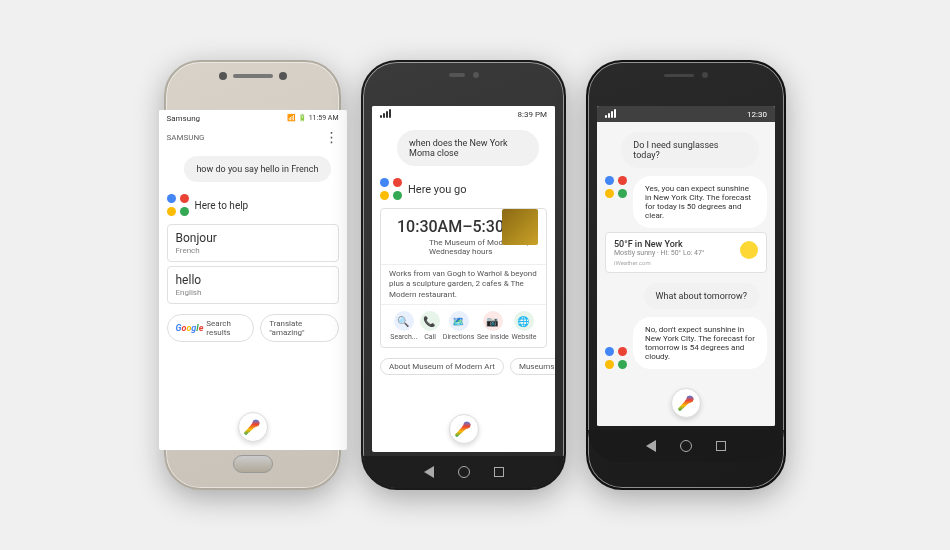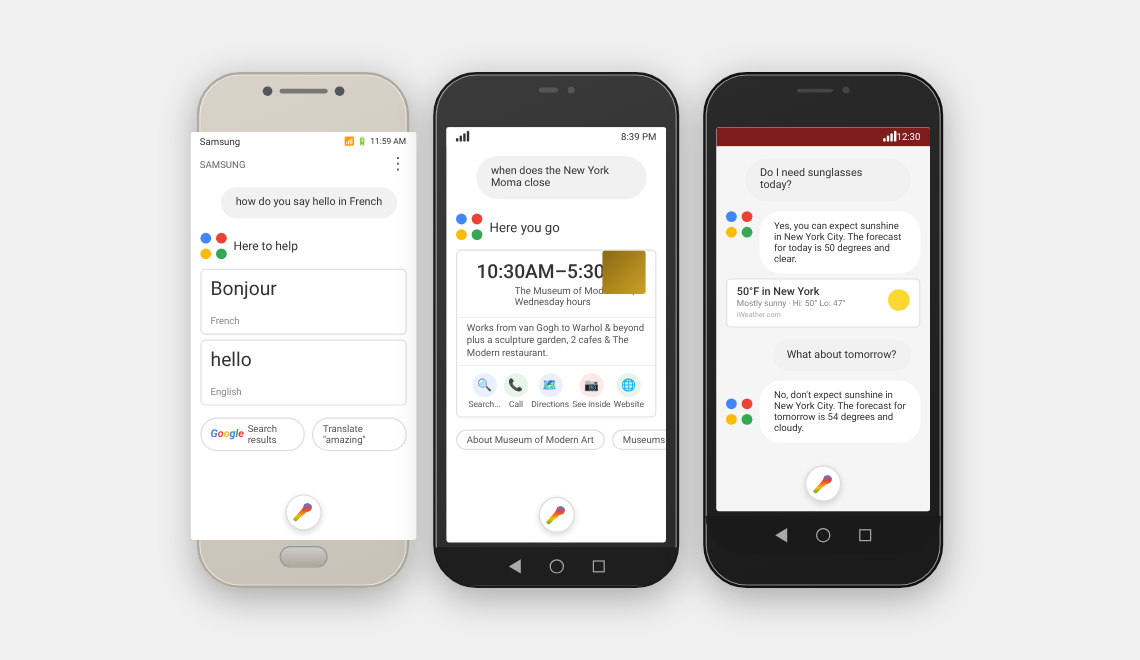--- a/index.html
+++ b/index.html
@@ -82,23 +82,22 @@
       display: flex;
       justify-content: space-between;
       align-items: center;
       padding: 3px 8px;
       font-size: 8px;
       color: #333;
       background: #fff;
       height: 16px;
     }
     .status-bar-dark {
-      background: #7f1d1d;
+      background: #404040;
       color: #fff;
-      justify-content: flex-end;
     }
 
     
     .samsung-top {
       position: absolute;
       top: 10px;
       width: 100%;
       display: flex;
       justify-content: center;
       align-items: center;
@@ -257,22 +256,22 @@
     }
     .samsung-brand { font-size: 8px; color: #666; }
     .samsung-dots { font-size: 14px; color: #555; line-height: 1; }
 
     .translation-box {
       margin: 4px 8px;
       border: 1px solid #e0e0e0;
       border-radius: 4px;
       padding: 6px 8px;
     }
-    .translation-word { font-size: 16px; color: #333; font-weight: 400; }
-    .translation-lang { font-size: 8px; color: #888; margin-top: 13px; }
+    .translation-word { font-size: 12px; color: #333; font-weight: 400; }
+    .translation-lang { font-size: 8px; color: #888; margin-top: 1px; }
 
     .action-buttons {
       display: flex;
       gap: 6px;
       padding: 6px 8px;
       margin-top: 4px;
     }
     .action-btn {
       border: 1px solid #ddd;
       border-radius: 16px;
@@ -683,21 +682,21 @@
           <div class="weather-sub" style="font-size:6px; color:#aaa; margin-top:2px;">iWeather.com</div>
           <div class="weather-sun"></div>
         </div>
 
         <div style="display:flex; justify-content:flex-end; margin: 6px 8px 4px;">
           <div class="chat-bubble chat-bubble-user">
             What about tomorrow?
           </div>
         </div>
 
-        <div style="display:flex; align-items:center; gap:6px; margin: 4px 8px;">
+        <div style="display:flex; align-items:flex-end; gap:6px; margin: 4px 8px;">
           <div class="ga-dots">
             <div class="dot dot-blue"></div>
             <div class="dot dot-red"></div>
             <div class="dot dot-yellow"></div>
             <div class="dot dot-green"></div>
           </div>
           <div class="chat-bubble" style="background:#fff; margin:0; font-size:8px;">
             No, don't expect sunshine in New York City. The forecast for tomorrow is 54 degrees and cloudy.
           </div>
         </div>

